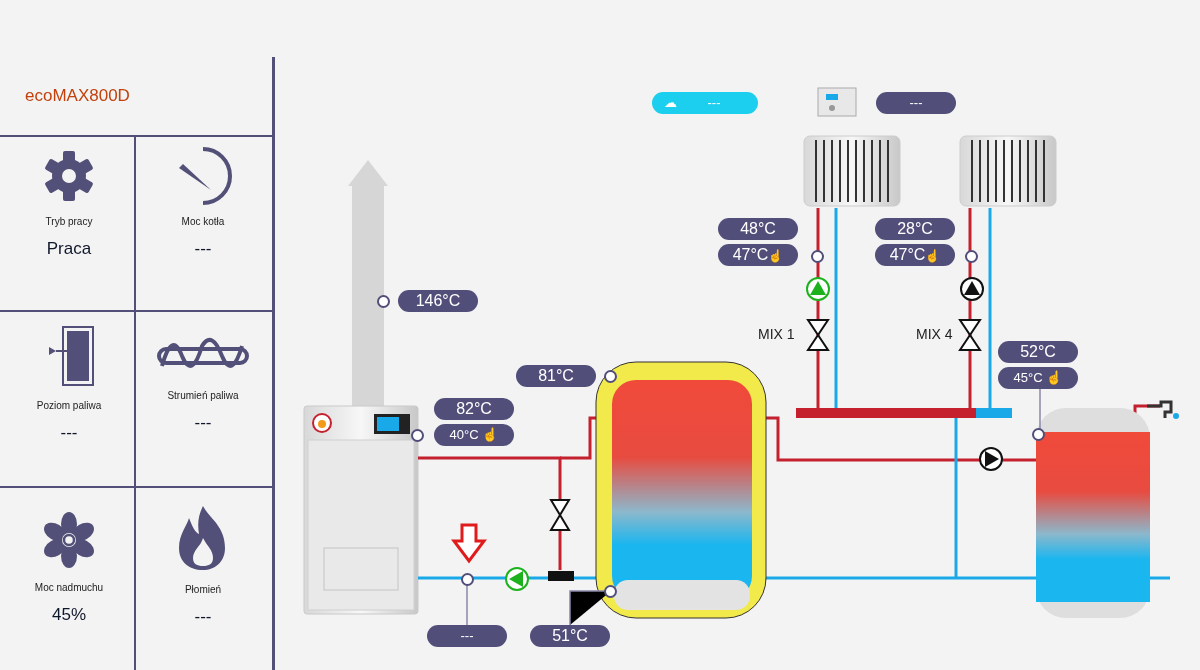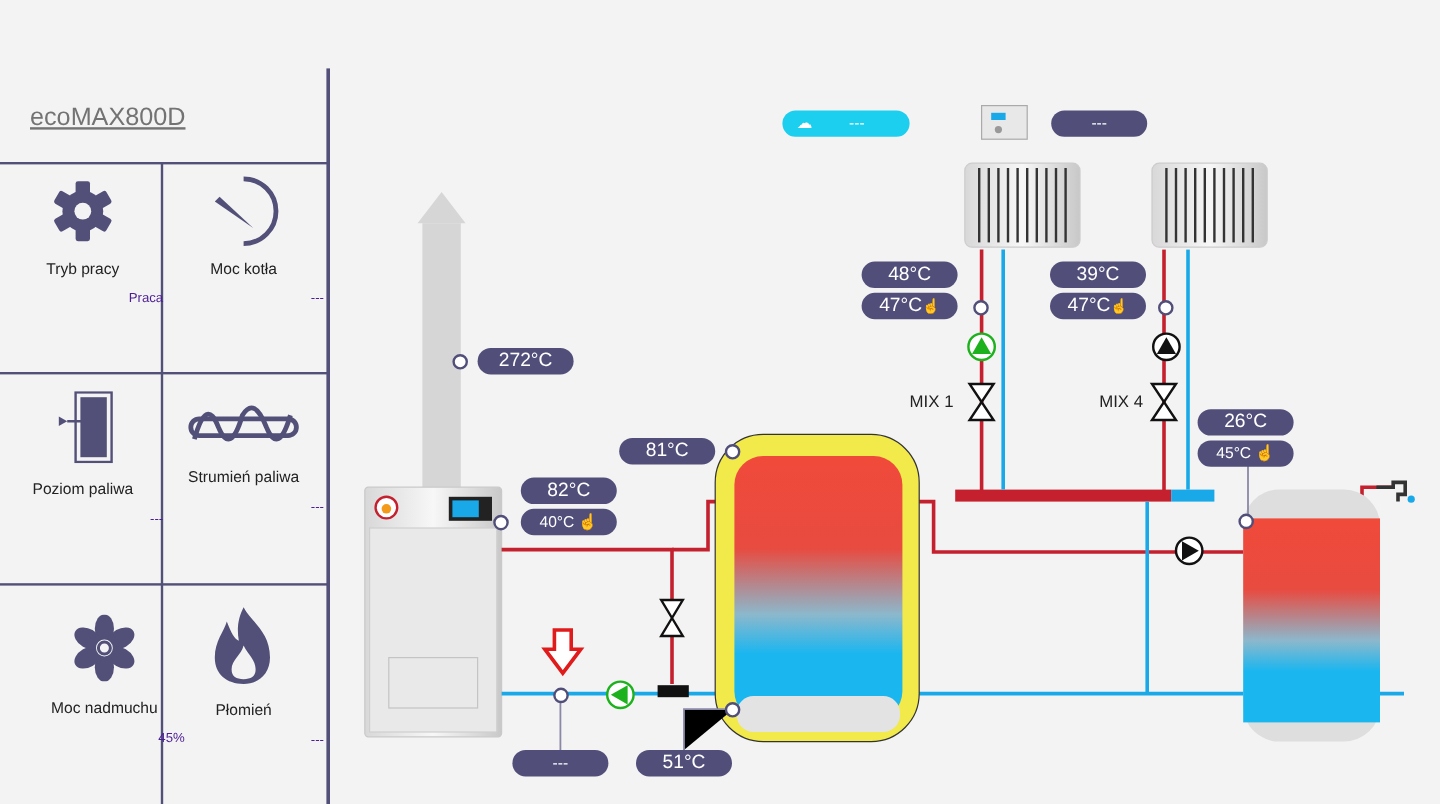--- a/index.html
+++ b/index.html
@@ -1,24 +1,24 @@
 <!DOCTYPE html>
 <html><head>
 <meta charset="utf-8">
 <style>
   html, body { margin:0; padding:0; }
   body { width:1200px; height:670px; background:#f3f3f3; position:relative; overflow:hidden;
          font-family:"Liberation Sans", sans-serif; color:#474570; }
   .sidebar { position:absolute; left:0; top:55px; width:274px; height:615px; }
   .vline { position:absolute; background:#525078; }
   .hline { position:absolute; background:#525078; }
-  .title { position:absolute; left:25px; top:86px; font-size:21px; color:#737373;text-decoration:underline; }
+  .title { position:absolute; left:25px; top:86px; font-size:17px; color:#c2410c; }
   .cell { position:absolute; width:134px; text-align:center; }
-  .cell .lbl { font-size:13px; color:#222; }
-  .cell .val { font-size:11px; color:#4c1d95; margin-top:12px;text-align:right; }
+  .cell .lbl { font-size:10px; color:#222; }
+  .cell .val { font-size:17px; color:#0f172a; margin-top:12px; }
   .cell svg { display:block; margin:0 auto 14px auto; }
   .pill { position:absolute; height:22px; border-radius:11px; background:#514f7a; color:#fff;
           font-size:16px; line-height:22px; text-align:center; }
   .pill.small { font-size:13px; }
   .dot { position:absolute; width:9px; height:9px; border-radius:50%; background:#fff; border:2.5px solid #514f7a; }
   .txt { position:absolute; font-size:14px; color:#222; }
 </style>
 </head>
 <body>
 
@@ -65,21 +65,21 @@
   <div class="val">---</div>
 </div>
 <div class="cell" style="left:136px;top:336px">
   <svg width="94" height="40" viewBox="0 0 94 40">
     <rect x="3" y="13" width="88" height="14" rx="7" fill="none" stroke="#525078" stroke-width="4"></rect>
     <path d="M6 30 Q16 -6 26 20 Q36 44 46 10 Q56 -6 66 20 Q76 44 86 10" fill="none" stroke="#525078" stroke-width="4"></path>
   </svg>
   <div class="lbl" style="margin-top:14px">Strumień paliwa</div>
   <div class="val">---</div>
 </div>
-<div class="cell" style="left:20px;top:512px">
+<div class="cell" style="left:2px;top:512px">
   <svg width="56" height="56" viewBox="-28 -28 56 56">
     <g fill="#525078">
       <ellipse cx="0" cy="-16" rx="8" ry="12" transform="rotate(0)"></ellipse>
       <ellipse cx="0" cy="-16" rx="8" ry="12" transform="rotate(60)"></ellipse>
       <ellipse cx="0" cy="-16" rx="8" ry="12" transform="rotate(120)"></ellipse>
       <ellipse cx="0" cy="-16" rx="8" ry="12" transform="rotate(180)"></ellipse>
       <ellipse cx="0" cy="-16" rx="8" ry="12" transform="rotate(240)"></ellipse>
       <ellipse cx="0" cy="-16" rx="8" ry="12" transform="rotate(300)"></ellipse>
     </g>
     <circle r="7" fill="#f3f3f3"></circle>
@@ -241,27 +241,27 @@
 <div class="dot" style="left:461px;top:573px"></div>
 <div class="dot" style="left:811px;top:250px"></div>
 <div class="dot" style="left:965px;top:250px"></div>
 <div class="dot" style="left:1032px;top:428px"></div>
 
 <div class="pill small" style="left:652px;top:92px;width:106px;background:#1ccfee">
   <span style="position:absolute;left:12px;top:0">☁</span>
   <span style="margin-left:18px">---</span>
 </div>
 <div class="pill small" style="left:876px;top:92px;width:80px">---</div>
-<div class="pill" style="left:398px;top:290px;width:80px">272°C</div>
+<div class="pill" style="left:398px;top:290px;width:80px">146°C</div>
 <div class="pill" style="left:434px;top:398px;width:80px">82°C</div>
 <div class="pill small" style="left:434px;top:424px;width:80px"><span>40°C</span> <span>☝</span></div>
 <div class="pill" style="left:516px;top:365px;width:80px">81°C</div>
 <div class="pill small" style="left:427px;top:625px;width:80px">---</div>
 <div class="pill" style="left:530px;top:625px;width:80px">51°C</div>
 <div class="pill" style="left:718px;top:218px;width:80px">48°C</div>
 <div class="pill" style="left:718px;top:244px;width:80px"><span>47°C</span><span style="font-size:12px">☝</span></div>
-<div class="pill" style="left:875px;top:218px;width:80px">39°C</div>
+<div class="pill" style="left:875px;top:218px;width:80px">28°C</div>
 <div class="pill" style="left:875px;top:244px;width:80px"><span>47°C</span><span style="font-size:12px">☝</span></div>
-<div class="pill" style="left:998px;top:341px;width:80px">26°C</div>
+<div class="pill" style="left:998px;top:341px;width:80px">52°C</div>
 <div class="pill small" style="left:998px;top:367px;width:80px"><span>45°C</span> <span>☝</span></div>
 
 <div class="txt" style="left:758px;top:326px">MIX 1</div>
 <div class="txt" style="left:916px;top:326px">MIX 4</div>
 
 </body></html>

